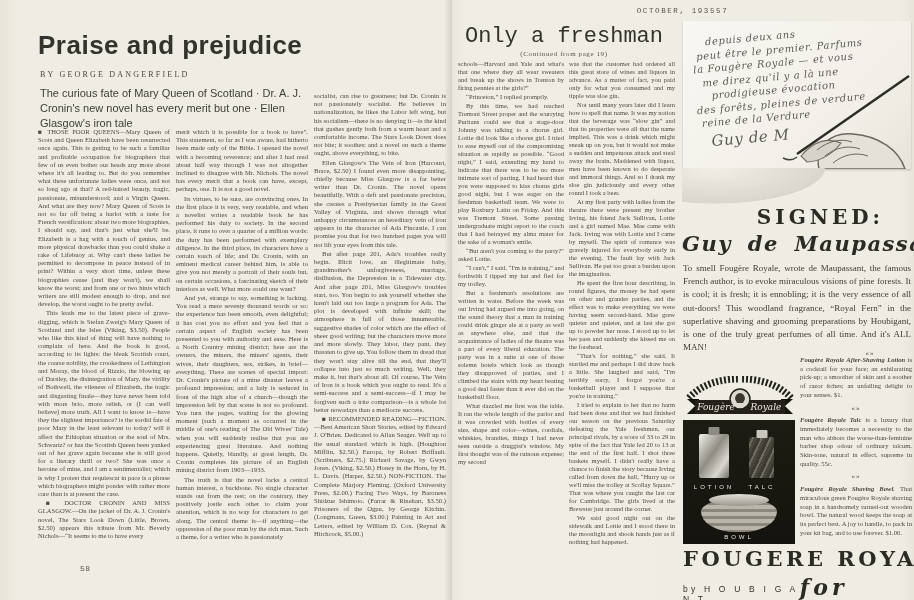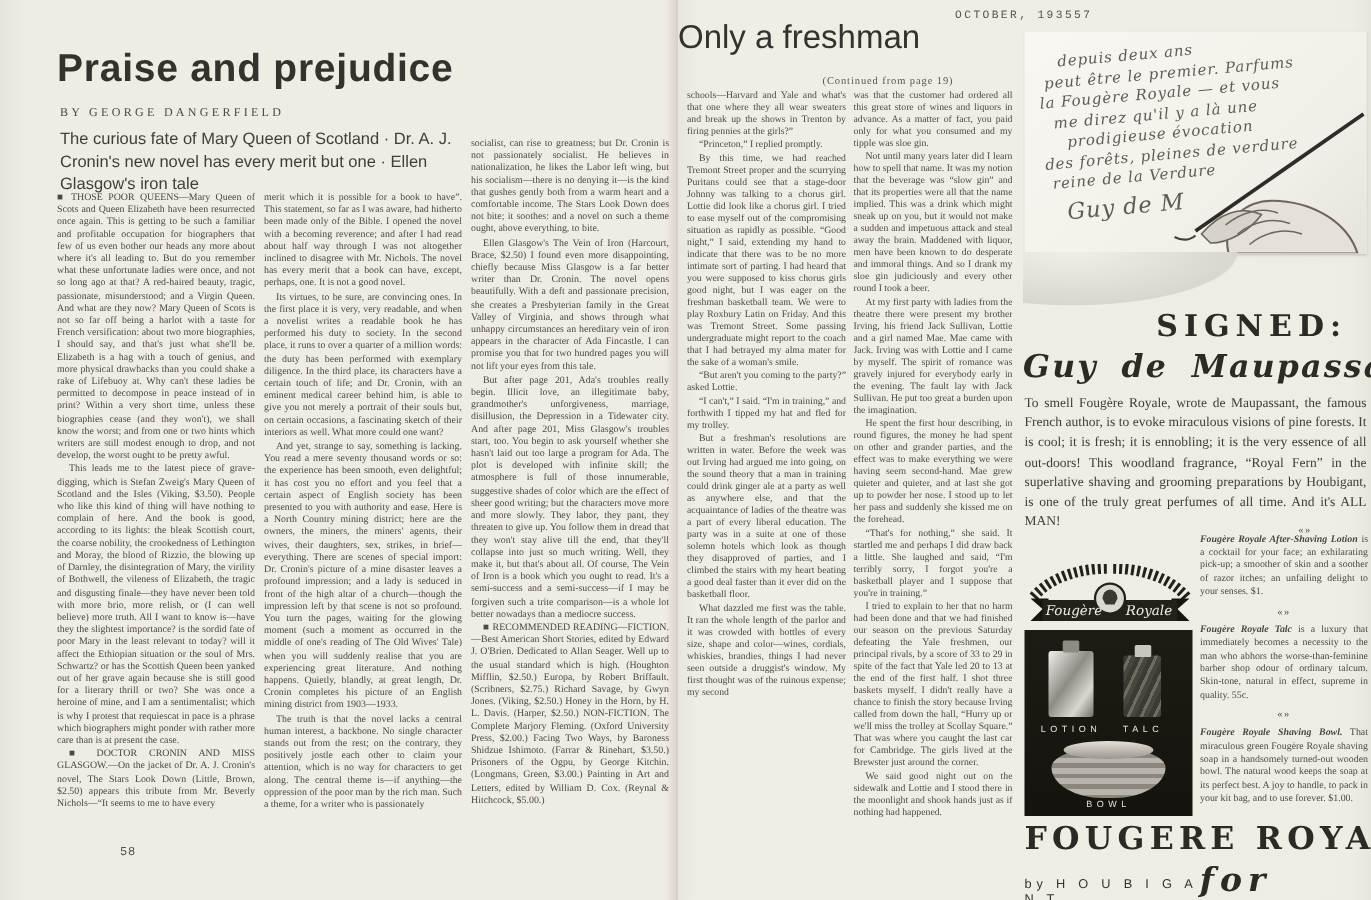--- a/index.html
+++ b/index.html
@@ -34,25 +34,25 @@
   .lc2 { left:176px; top:128px; width:132px; height:436px; }
   .lc3 { left:314px; top:92px;  width:132px; height:482px; }
   .folio { position:absolute; font-family:Liberation Mono, monospace;
     font-size:8px; letter-spacing:.5px; color:#55534b;margin-left:42px; }
   .folio-left { left:38px; top:564px; }
 
   
   .runhead { position:absolute; left:9px; right:10px; top:7px;
     font-family:Liberation Mono, monospace; font-size:7.5px;
     letter-spacing:1.6px; color:#55534b; display:flex; justify-content:center; }
-  .r-title { position:absolute; left:0; top:12px; width:224px; text-align:left;
-    font-family:Liberation Sans, sans-serif; font-weight:500;
+  .r-title { position:absolute; left:0; top:24px; width:224px; text-align:center;
+    font-family:Liberation Mono, monospace; font-weight:500;
     font-size:22px; color:#33322c; }
   .r-cont { position:absolute; left:0; top:50px; width:224px; text-align:center;
-    font-size:7px; letter-spacing:.6px; color:#57554d;margin-left:28px; }
+    font-size:7px; letter-spacing:.6px; color:#57554d; }
   .rc1 { left:6px;   top:60px; width:106px; height:534px; font-size:6.5px; line-height:8px; }
   .rc2 { left:117px; top:60px; width:106px; height:534px; font-size:6.5px; line-height:8px; }
   .col.rcol { position:absolute; }
 
   
   .ad { position:absolute; left:228px; top:0; width:234px; height:600px; }
   .note { position:absolute; left:3px; top:21px; width:228px; height:148px;
     background:linear-gradient(135deg,#f9f7f2 0%,#f2efe8 70%,#e6e3da 100%);
     box-shadow:0 1px 2px rgba(60,55,45,.25); overflow:hidden; }
   .note-text { position:absolute; left:10px; top:8px; transform:rotate(-5deg);
@@ -63,21 +63,21 @@
   .note-text .nl:nth-child(3){margin-left:2px}
   .note-text .nl:nth-child(4){margin-left:10px}
   .note-text .nl:nth-child(5){margin-left:18px}
   .note-text .nl:nth-child(6){margin-left:2px}
   .note-text .nl:nth-child(7){margin-left:6px}
   .note-sig { margin-top:5px; margin-left:14px; font-size:15px; }
   .hand { position:absolute; right:0; bottom:0; }
   .curl { position:absolute; left:2px; top:168px; width:165px; height:40px;
     background:radial-gradient(ellipse 120% 160% at 20% 0%, #f1eee6 0%, #d9d6cd 55%, rgba(217,214,205,0) 56%);
     border-bottom-right-radius:80% 100%; }
-  .signed { position:absolute; left:16px; top:205px; width:202px; text-align:right;
+  .signed { position:absolute; left:2px; top:205px; width:202px; text-align:right;
     font-family:"DejaVu Serif", serif; font-weight:bold;
     font-size:20px; letter-spacing:4px; color:#2c2a25; }
   .signed-name { position:absolute; left:2px; top:231px; width:230px;
     font-family:"DejaVu Serif", serif; font-weight:bold; font-style:italic;
     font-size:21px; letter-spacing:1.5px; word-spacing:7px; color:#2c2a25; white-space:nowrap; }
   .ad-body { position:absolute; left:3px; top:262px; width:228px;
     font-size:9px; line-height:13.2px; text-align:justify; color:#3f3d37; }
   .orn { font-size:7px; letter-spacing:1px; color:#4b4942; text-align:center; }
   .orn-1 { position:absolute; left:168px; top:349px; width:44px; }
   .products { position:absolute; left:3px; top:376px; width:114px; height:170px; }

